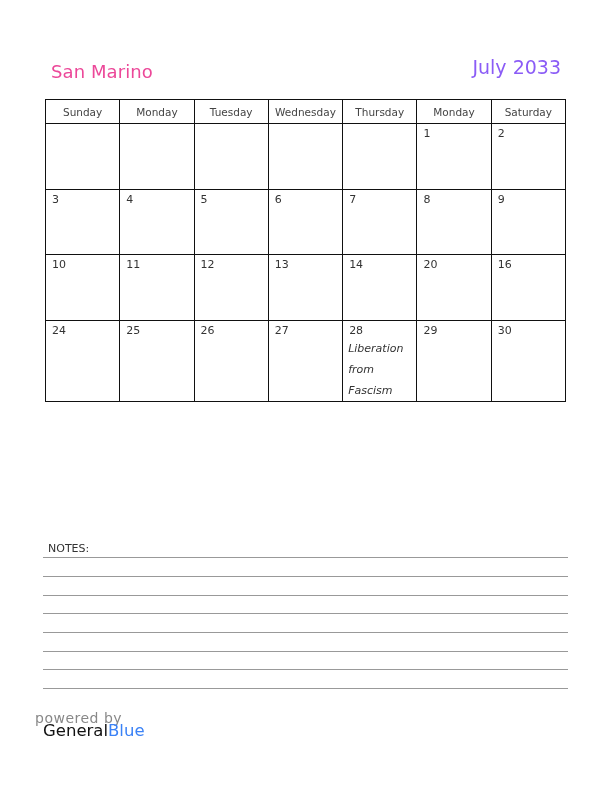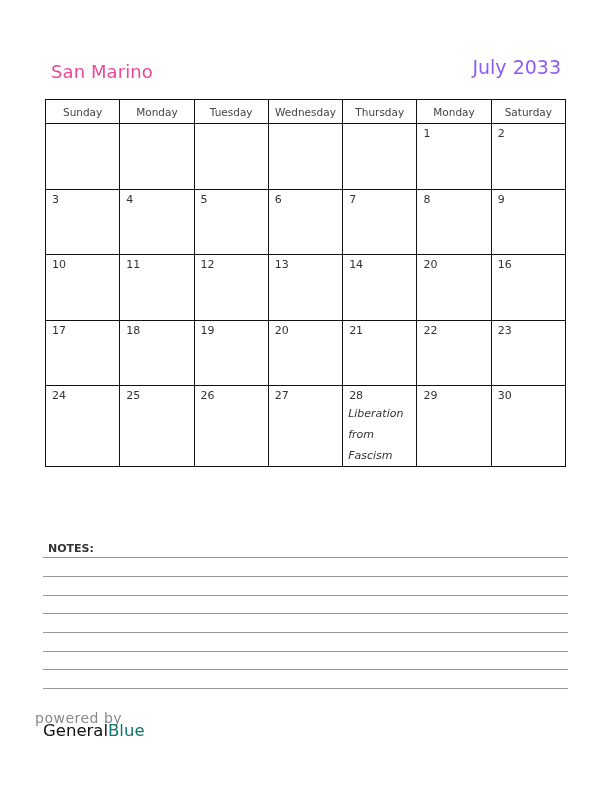--- a/index.html
+++ b/index.html
@@ -28,35 +28,35 @@
     .day-num {
       display: block; font-size: 11px; color: #333;
       padding: 3px 0 0 6px; line-height: 13px;
     }
     .holiday {
       display: block; font-size: 11px; color: #333;
       padding: 1px 0 0 5px; line-height: 21px; font-style: italic;
     }
     .notes-label {
       position: absolute; left: 48px; top: 542px;
-      font-size: 11px; color: #333; font-weight: bold;
+      font-size: 11px; color: #333;
     }
     .note-line {
       position: absolute; left: 43px; width: 525px; height: 0;
       border-top: 1px solid #999;
     }
     .powered {
       position: absolute; left: 35px; top: 710px;
       font-size: 14px; color: #888; letter-spacing: 0.5px;
     }
     .brand {
       position: absolute; left: 43px; top: 721px;
       font-size: 16.5px; color: #111;
     }
-    .brand .blue { color: #0f766e; }
+    .brand .blue { color: #3b82f6; }
   </style>
 </head>
 <body>
 
 <div class="country">San Marino</div>
 <div class="month">July 2033</div>
 
 <table class="calendar">
   <thead>
     <tr>
@@ -134,43 +134,20 @@
         </td>
       <td>
           <span class="day-num">20</span>
         </td>
       <td>
           <span class="day-num">16</span>
         </td>
     </tr>
     <tr>
       <td>
-          <span class="day-num">17</span>
-        </td>
-      <td>
-          <span class="day-num">18</span>
-        </td>
-      <td>
-          <span class="day-num">19</span>
-        </td>
-      <td>
-          <span class="day-num">20</span>
-        </td>
-      <td>
-          <span class="day-num">21</span>
-        </td>
-      <td>
-          <span class="day-num">22</span>
-        </td>
-      <td>
-          <span class="day-num">23</span>
-        </td>
-    </tr>
-    <tr>
-      <td>
           <span class="day-num">24</span>
         </td>
       <td>
           <span class="day-num">25</span>
         </td>
       <td>
           <span class="day-num">26</span>
         </td>
       <td>
           <span class="day-num">27</span>

